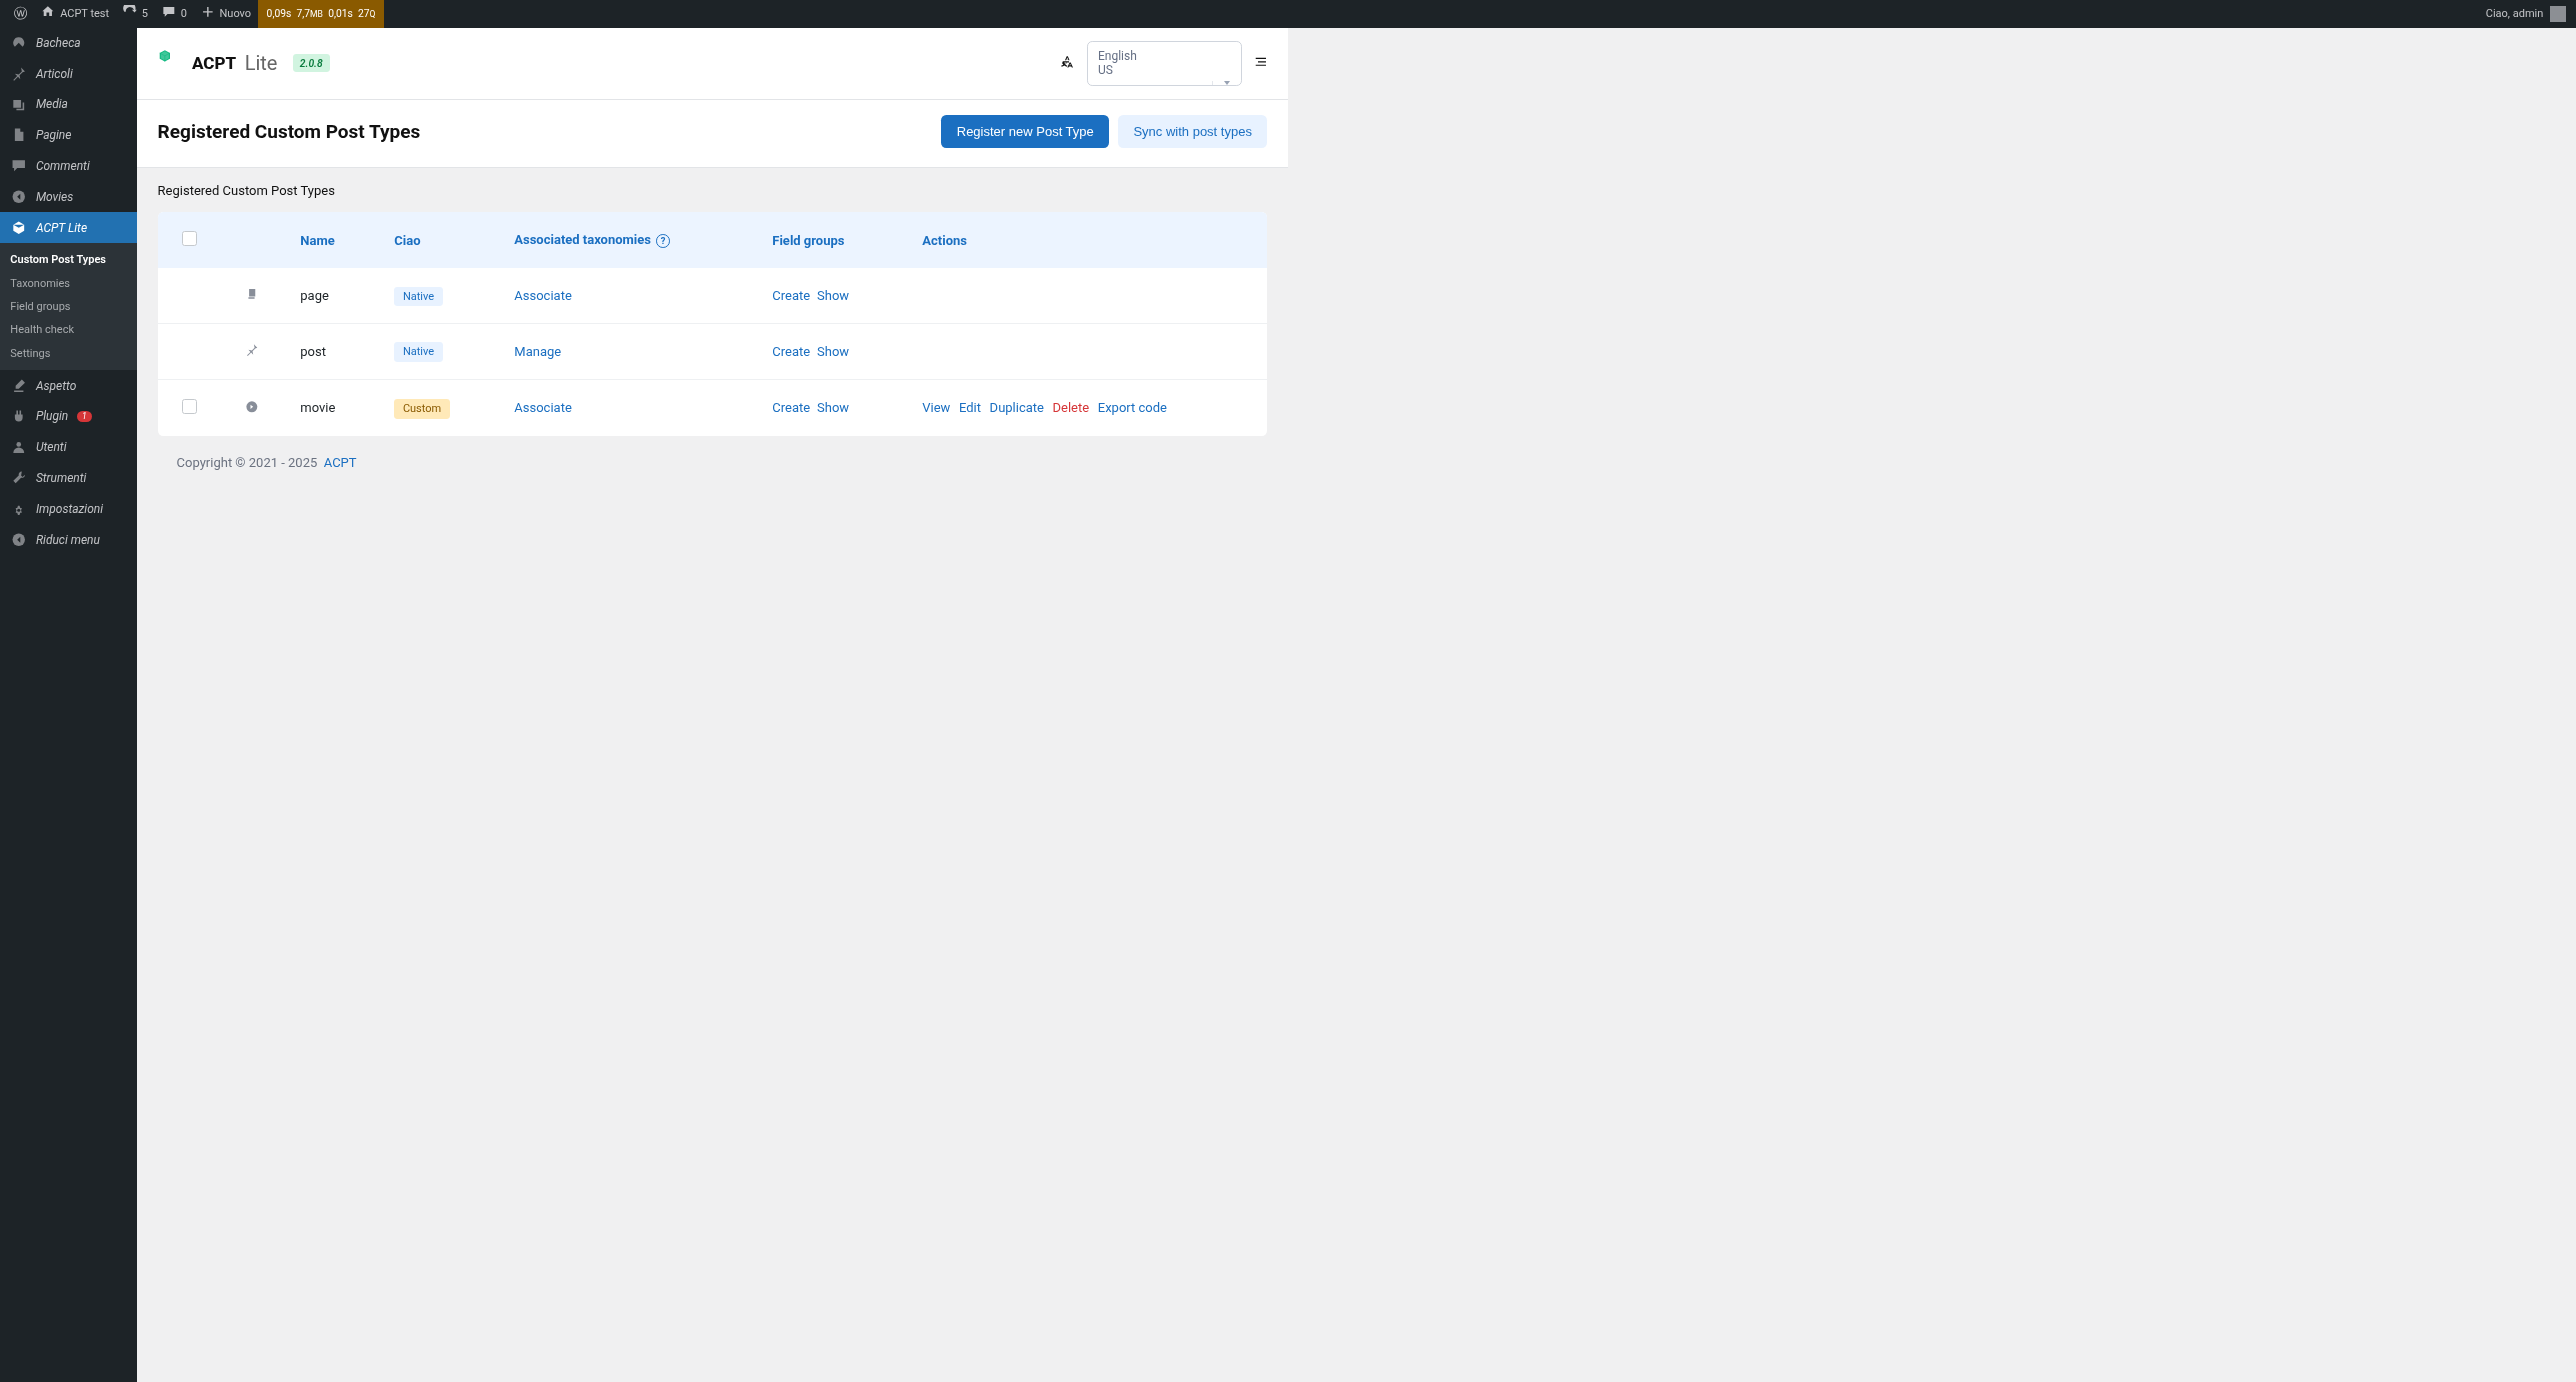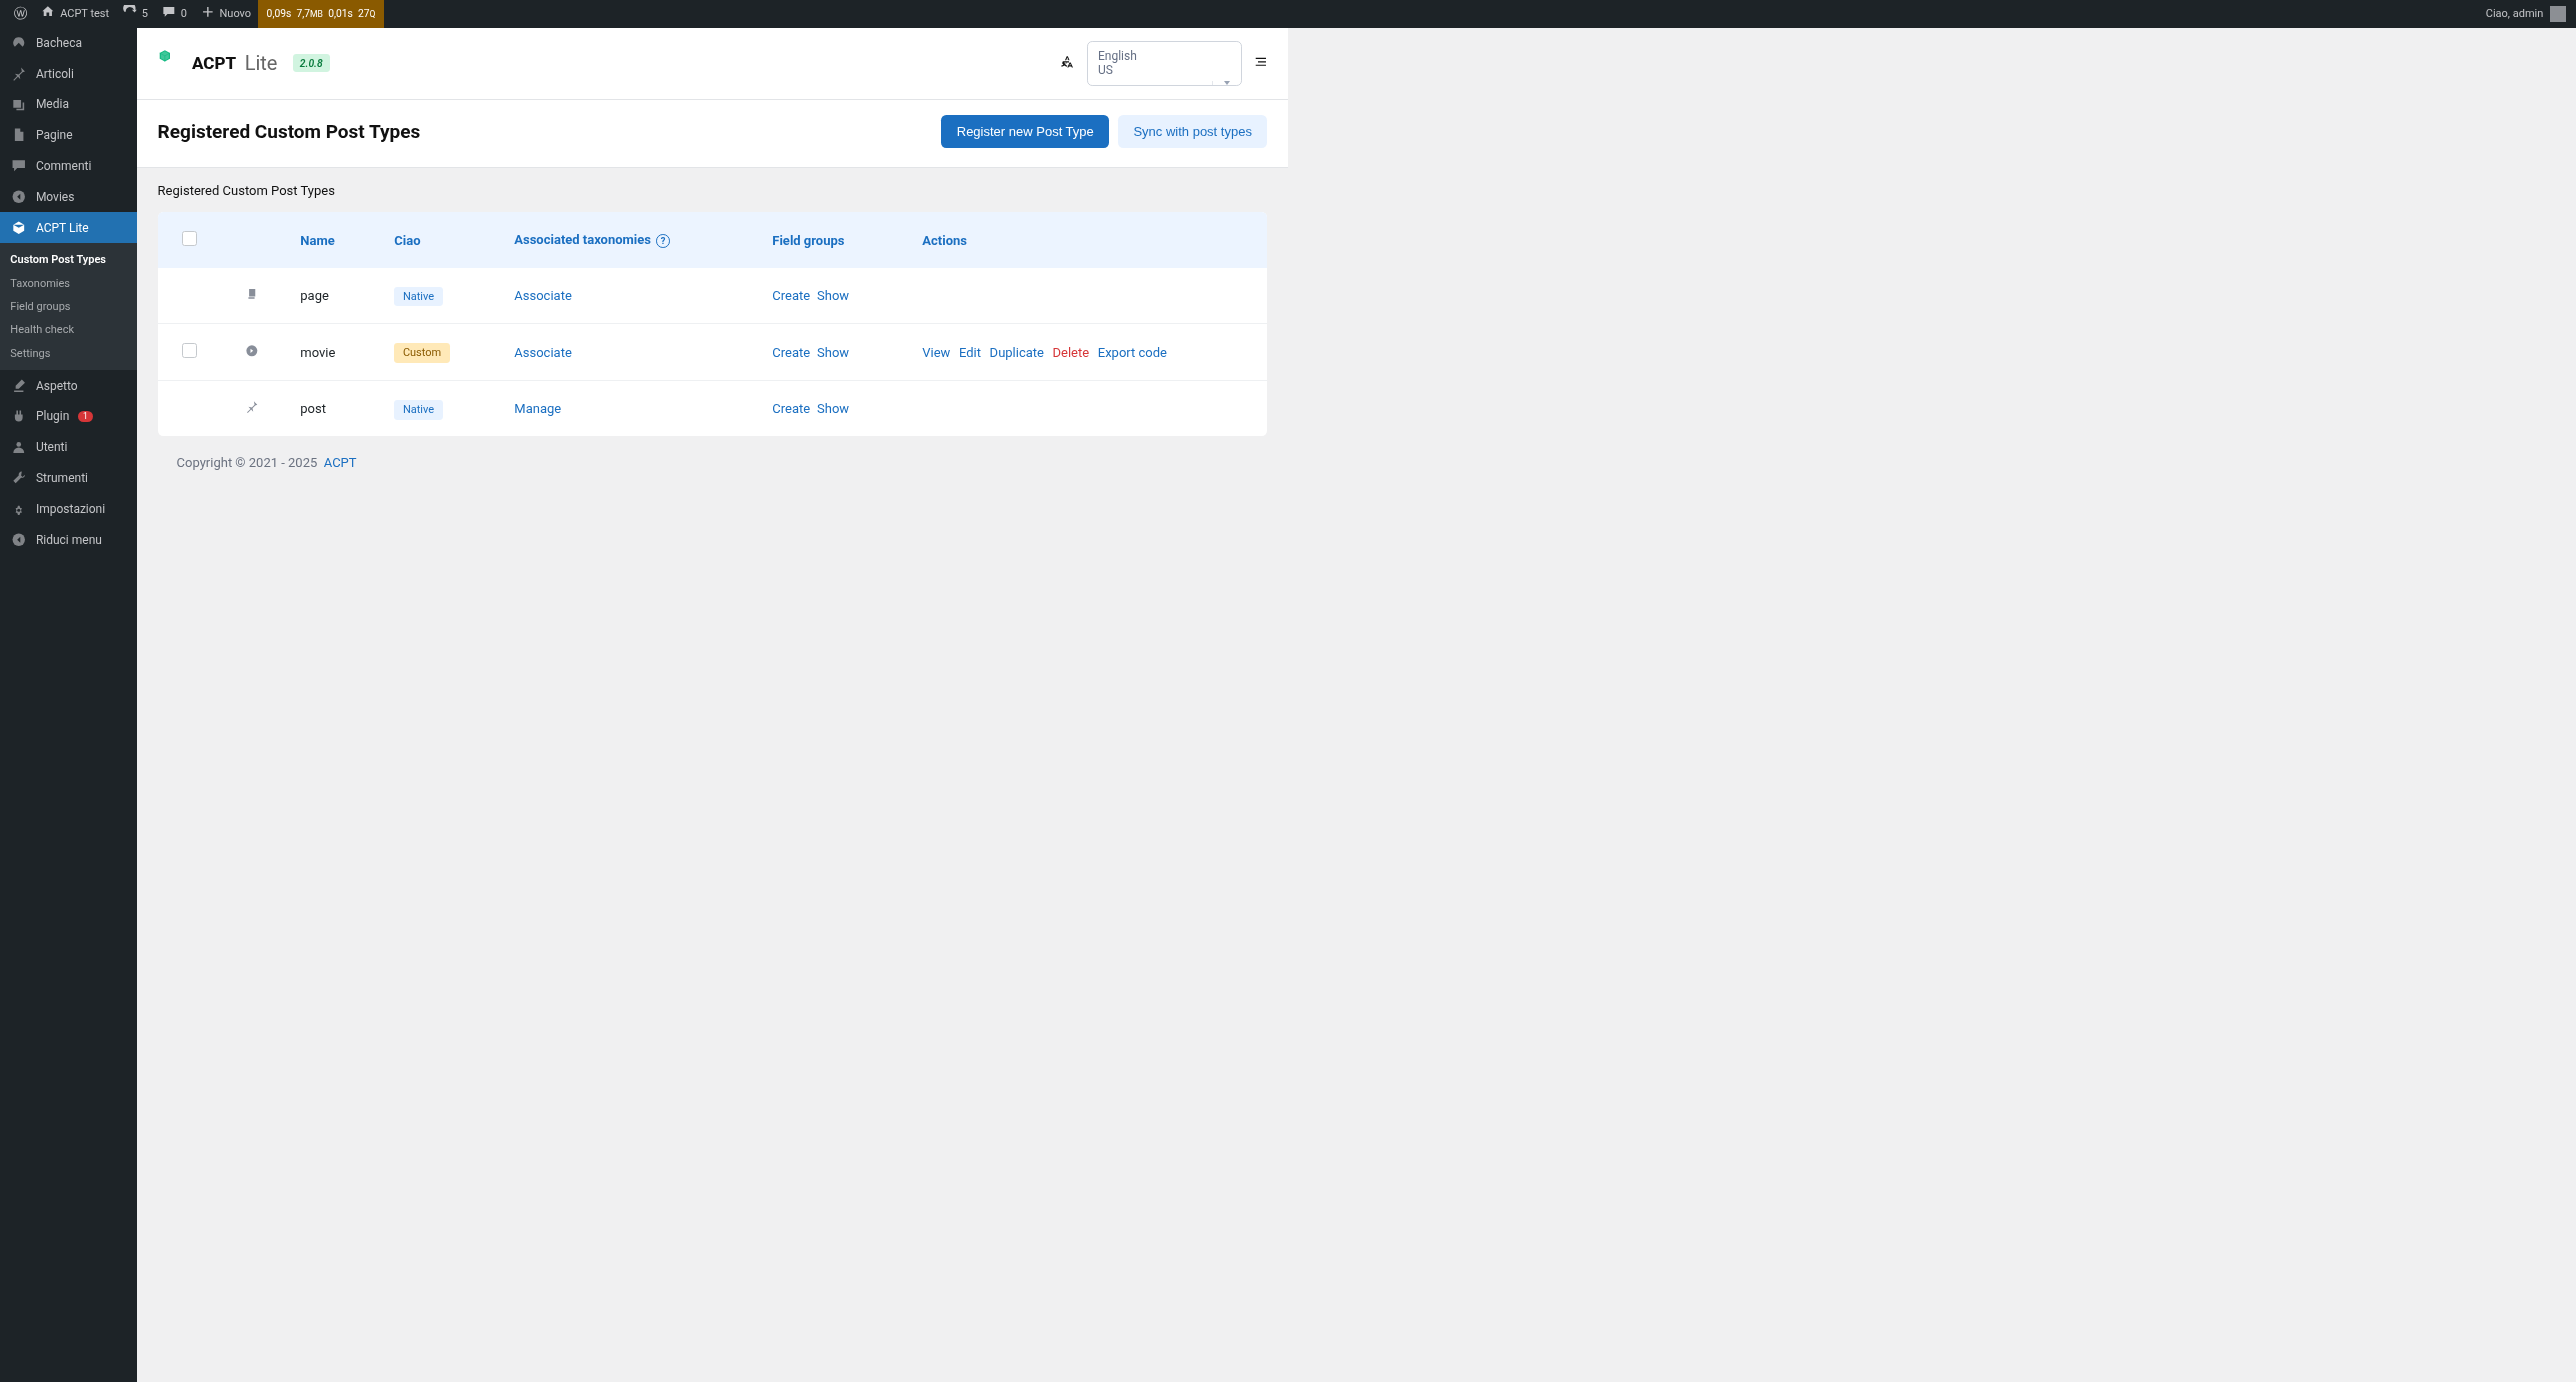--- a/index.html
+++ b/index.html
@@ -62,20 +62,21 @@
   color: #c3c4c7;
   font-size: 12px;
   z-index: 900;
 }
 .wp-menu { list-style: none; padding-top: 0; }
 .wp-menu-item {
   display: flex; align-items: center; gap: 8.6px;
   padding: 6.9px 10.3px;
   cursor: pointer;
   position: relative;
+  font-style: italic;
 }
 .wp-menu-item.active {
   background: #2271b1;
   color: #fff;
 }
 .wp-menu-item.active::after {
   content: "";
   position: absolute;
   right: -5.2px; top: 50%;
   transform: translateY(-50%);
@@ -455,42 +456,42 @@
               <td class="col-icon"><span class="icon-muted"><svg viewBox="0 0 20 20">
                     <path d="M6 3h9v11H6zM3 6h2v11h9v-2H5V6z"></path>
                   </svg></span></td>
               <td class="col-name">page</td>
               <td class="col-type"><span class="badge-native">Native</span></td>
               <td class="col-tax"><span class="link">Associate</span></td>
               <td class="col-fields fields-cell"><span class="link">Create</span><span class="link">Show</span></td>
               <td class="actions-cell"></td>
             </tr>
             <tr>
+              <td></td>
+              <td class="col-icon"><span class="icon-muted"><svg viewBox="0 0 20 20">
+                    <path d="M13 2l5 5-3 1-4 4 1 5-3-3-5 5-1-1 5-5-3-3 5 1 4-4z"></path>
+                  </svg></span></td>
+              <td class="col-name">post</td>
+              <td class="col-type"><span class="badge-native">Native</span></td>
+              <td class="col-tax"><span class="link">Manage</span></td>
+              <td class="col-fields fields-cell"><span class="link">Create</span><span class="link">Show</span></td>
+              <td class="actions-cell"></td>
+            </tr>
+            <tr>
               <td><span class="checkbox"></span></td>
               <td class="col-icon"><span class="icon-muted"><svg viewBox="0 0 20 20">
                     <circle cx="10" cy="10" r="8"></circle>
                     <path fill="#fff" d="M12 10l-4-3v6z"></path>
                   </svg></span></td>
               <td class="col-name">movie</td>
               <td class="col-type"><span class="badge-custom">Custom</span></td>
               <td class="col-tax"><span class="link">Associate</span></td>
               <td class="col-fields fields-cell"><span class="link">Create</span><span class="link">Show</span></td>
               <td class="actions-cell"><span class="link">View</span><span class="link">Edit</span><span class="link">Duplicate</span><span class="link danger">Delete</span><span class="link">Export code</span></td>
             </tr>
-            <tr>
-              <td></td>
-              <td class="col-icon"><span class="icon-muted"><svg viewBox="0 0 20 20">
-                    <path d="M13 2l5 5-3 1-4 4 1 5-3-3-5 5-1-1 5-5-3-3 5 1 4-4z"></path>
-                  </svg></span></td>
-              <td class="col-name">post</td>
-              <td class="col-type"><span class="badge-native">Native</span></td>
-              <td class="col-tax"><span class="link">Manage</span></td>
-              <td class="col-fields fields-cell"><span class="link">Create</span><span class="link">Show</span></td>
-              <td class="actions-cell"></td>
-            </tr>
           </tbody>
       </table>
     </div>
 
     <div class="footer">
       <span>Copyright © 2021 - 2025</span>
       &nbsp;<span class="link">ACPT</span>
     </div>
   </div>
 

